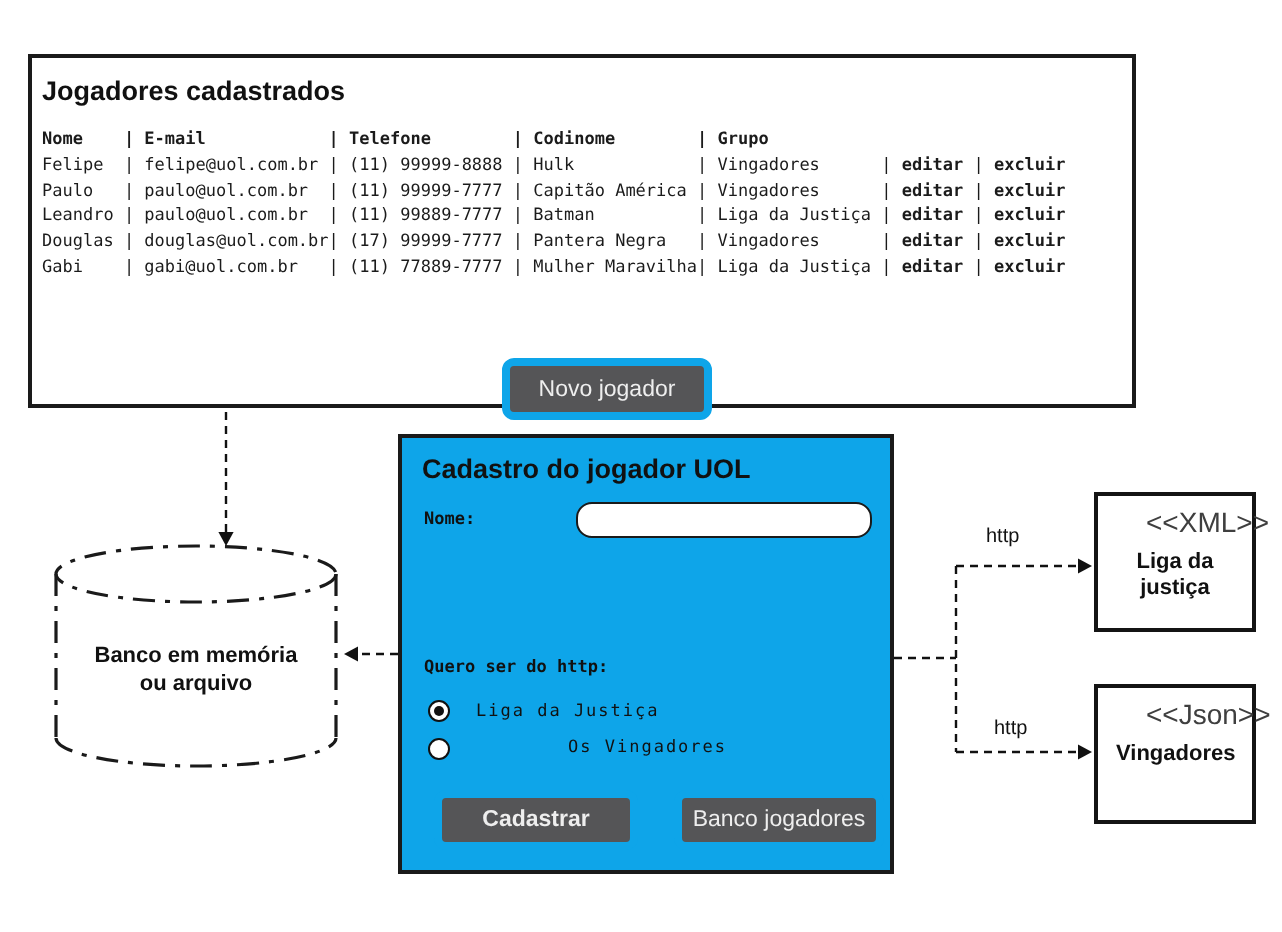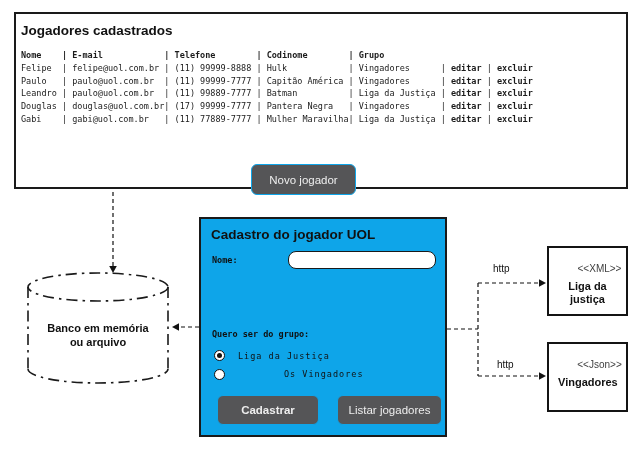--- a/index.html
+++ b/index.html
@@ -2,31 +2,31 @@
 <html style="--button-bg: #555557; --button-text: #eeeeee; --line: #1a1a1a;"><head>
 <meta charset="utf-8">
 <style>
   html,body{margin:0;padding:0;background:#fff;}
   body{width:641px;height:466px;position:relative;overflow:hidden;
        font-family:"Liberation Sans",sans-serif;color:#111;}
   #stage{position:absolute;inset:0;width:641px;height:466px;}
   #connector-layer{position:absolute;left:0;top:0;z-index:0;}
 
   
-  .players-panel{position:absolute;left:14px;top:12px;width:614px;height:177px;
+  .players-panel{position:absolute;left:14px;top:27px;width:554px;height:177px;
     border:2px solid #1a1a1a;background:#fff;box-sizing:border-box;z-index:2;}
   .players-title{position:absolute;left:5px;top:9px;font-size:13.5px;font-weight:bold;}
   .players-table{position:absolute;left:5px;top:35px;white-space:pre;
     font-family:"DejaVu Sans Mono",monospace;font-size:8.5px;line-height:12.8px;color:#1b1b1b;}
   .t-header{font-weight:bold;}
   .t-bold{font-weight:bold;cursor:pointer;}
 
   
   .dark-btn{position:absolute;box-sizing:border-box;
-    background:var(--button-bg,#555557);border:1px solid #0ea5e9;border-radius:6px;
+    background:var(--button-bg,#555557);border:4px solid #0ea5e9;border-radius:6px;
     color:var(--button-text,#eeeeee);font-size:11.5px;
     display:flex;align-items:center;justify-content:center;cursor:pointer;
     font-family:"Liberation Sans",sans-serif;}
   .new-player-btn{left:235px;top:150px;width:105px;height:31px;z-index:2;}
 
   
   .form-panel{position:absolute;left:199px;top:217px;width:248px;height:220px;
     border:2px solid #1a1a1a;background:#0ea5e9;box-sizing:border-box;z-index:2;}
   .form-title{position:absolute;left:10px;top:8px;font-size:13.5px;font-weight:bold;}
   .field-row{position:absolute;left:11px;right:9px;height:18px;display:flex;align-items:center;gap:38px;}
@@ -48,21 +48,21 @@
   .list-btn{left:136px;top:176px;width:105px;height:30px;}
 
   
   .db-label{position:absolute;left:28px;top:321px;width:140px;text-align:center;
     font-size:11px;font-weight:bold;line-height:14px;z-index:2;}
 
   
   .endpoint{position:absolute;width:81px;height:70px;border:2px solid #141414;
     background:#fff;box-sizing:border-box;text-align:center;z-index:2;}
   .ep-xml{left:547px;top:246px;} .ep-json{left:547px;top:342px;}
-  .ep-stereotype{margin-top:15px;font-size:10px;color:#3f3f3f;padding-left:24px;}
+  .ep-stereotype{margin-top:5px;font-size:14px;color:#3f3f3f;padding-left:24px;}
   .ep-label{margin-top:6px;padding:0 9px;font-size:11px;font-weight:bold;line-height:13px;}
 
   .http-label{position:absolute;font-size:10px;font-weight:normal;z-index:2;}
   .http-1{left:493px;top:263px;} .http-2{left:497px;top:359px;}
 </style>
 </head>
 <body>
 
 <div id="stage">
 
@@ -95,35 +95,35 @@
   </div>
 
   <div class="form-panel">
     <div class="form-title">Cadastro do jogador UOL</div>
 
     <div class="field-row f-nome">
       <label class="f-label">Nome:</label>
       <input class="f-input" value="" style="">
     </div>
 
-    <div class="group-prompt">Quero ser do grupo:</div>
+    <div class="group-prompt">Quero ser do http:</div>
 
     <div class="radio-row r1">
       <span class="radio">
           <span class="radio-dot" style="display: block;"></span>
         </span>
       <span class="radio-label">Liga da Justiça</span>
     </div>
     <div class="radio-row r2">
       <span class="radio"></span>
       <span class="radio-label">Os Vingadores</span>
     </div>
 
     <div class="dark-btn register-btn">Cadastrar</div>
-    <div class="dark-btn list-btn">Listar jogadores</div>
+    <div class="dark-btn list-btn">Banco jogadores</div>
   </div>
 
   <div class="db-label">
     <div>Banco em memória</div>
     <div>ou arquivo</div>
   </div>
 
   <div class="endpoint ep-xml">
     <div class="ep-stereotype">&lt;&lt;XML&gt;&gt;</div>
     <div class="ep-label">Liga da justiça</div>

